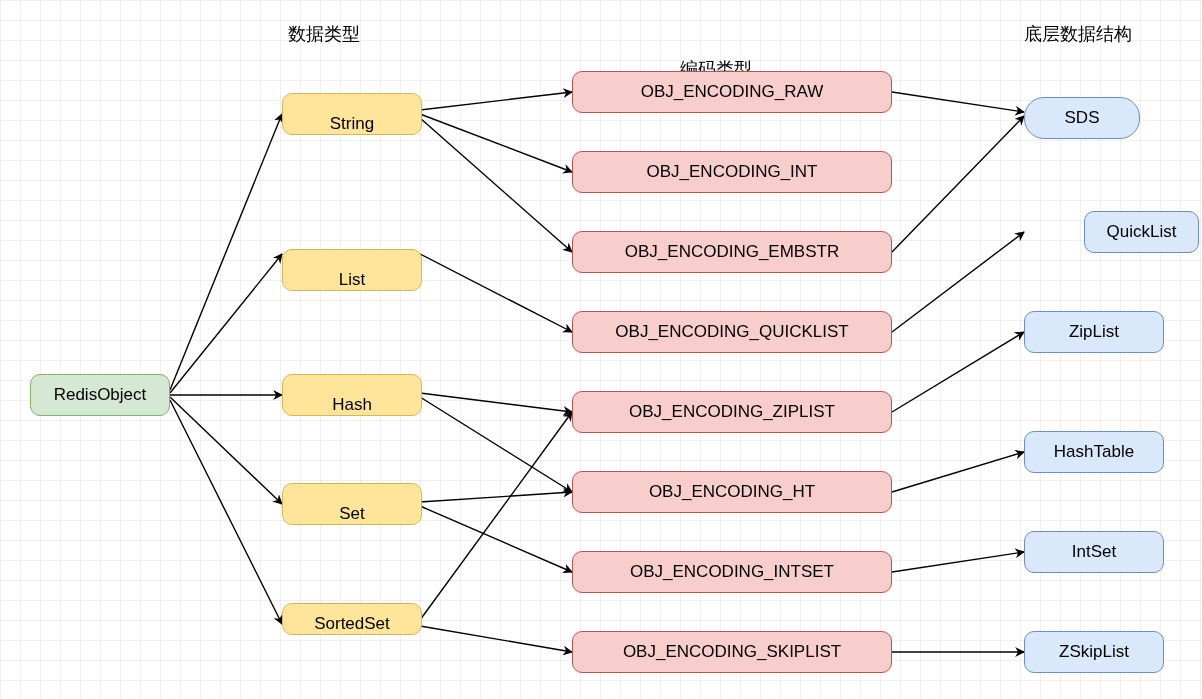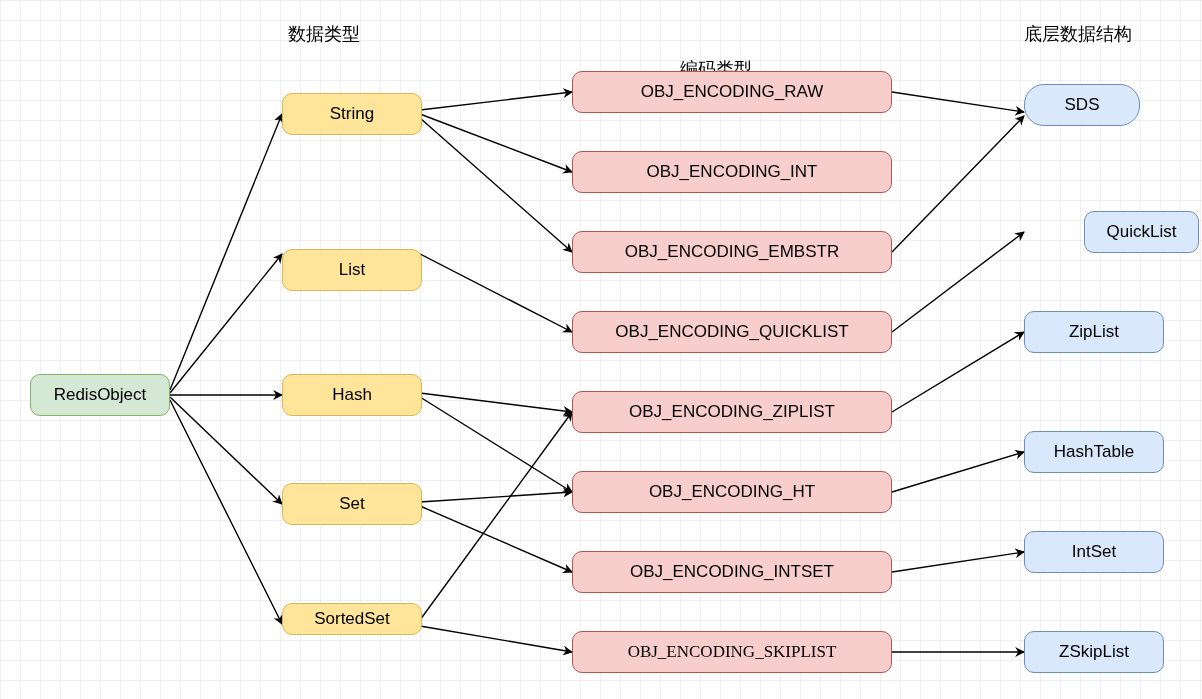--- a/index.html
+++ b/index.html
@@ -26,21 +26,21 @@
     align-items: center;
     justify-content: center;
     border-radius: 10px;
     border: 1.5px solid;
     font-size: 17px;
     color: #000;
     padding: 0 6px;
     white-space: nowrap;
   }
   .green  { background:#d5e8d4; border-color:#82b366; }
-  .yellow { background:#ffe599; border-color:#d6b656; }
+  .yellow { background:#ffe599; border-color:#d6b656;align-items:flex-end; }
   .red    { background:#f8cecc; border-color:#b85450; }
   .blue   { background:#dae8fc; border-color:#6c8ebf; }
   .header {
     position: absolute;
     font-size: 18px;
     color: #000;
     white-space: nowrap;
   }
   svg.edges {
     position: absolute;
@@ -132,25 +132,25 @@
     </div>
   <div class="node red" style="left:572px; top:391px; width:320px; height:42px;">
       <span>OBJ_ENCODING_ZIPLIST</span>
     </div>
   <div class="node red" style="left:572px; top:471px; width:320px; height:42px;">
       <span>OBJ_ENCODING_HT</span>
     </div>
   <div class="node red" style="left:572px; top:551px; width:320px; height:42px;">
       <span>OBJ_ENCODING_INTSET</span>
     </div>
-  <div class="node red" style="left:572px; top:631px; width:320px; height:42px;font-family:Liberation Serif, serif;">
+  <div class="node red" style="left:572px; top:631px; width:320px; height:42px;">
       <span>OBJ_ENCODING_SKIPLIST</span>
     </div>
 
-  <div class="node blue" style="left:1024px; top:84px; width:116px; height:42px;border-radius:20px;">
+  <div class="node blue" style="left:1024px; top:97px; width:116px; height:42px;border-radius:20px;">
       <span>SDS</span>
     </div>
   <div class="node blue" style="left:1084px; top:211px; width:115px; height:42px;">
       <span>QuickList</span>
     </div>
   <div class="node blue" style="left:1024px; top:311px; width:140px; height:42px;">
       <span>ZipList</span>
     </div>
   <div class="node blue" style="left:1024px; top:431px; width:140px; height:42px;">
       <span>HashTable</span>

